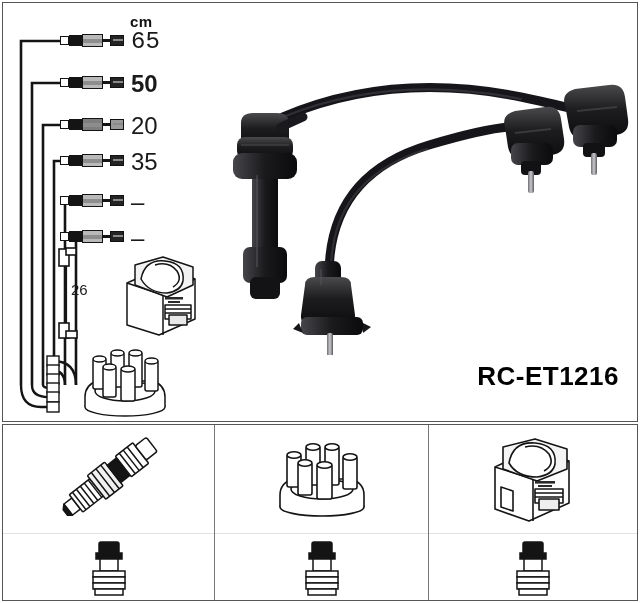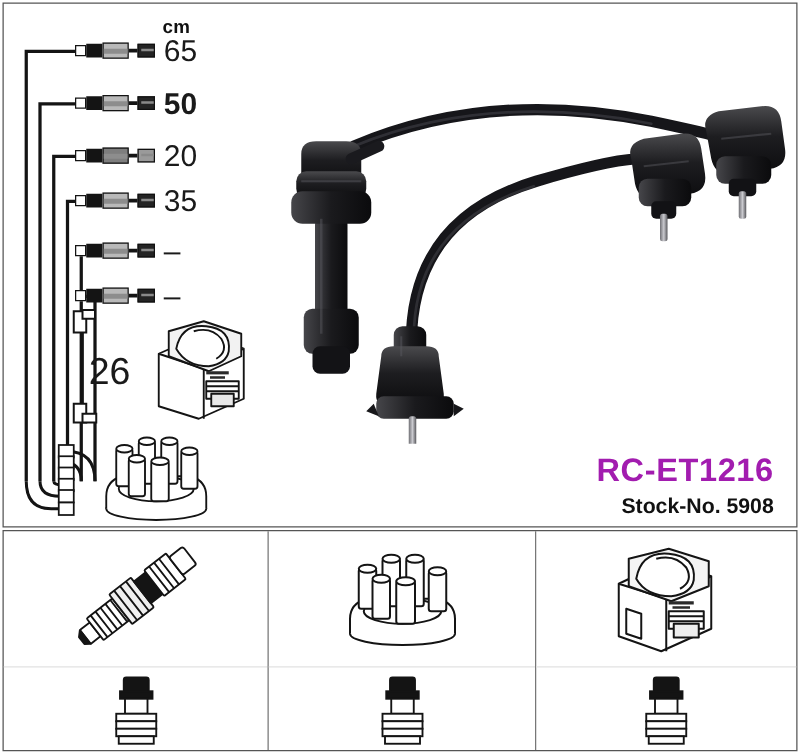--- a/index.html
+++ b/index.html
@@ -56,26 +56,26 @@
     background:#141414;}
   .conn .tip{position:absolute;left:50px;top:1px;width:14px;height:11px;
     background:#242424;border:1px solid #111;box-sizing:border-box;}
   .conn .tip:after{content:"";position:absolute;left:2px;top:3px;width:10px;
     height:2px;background:#8a8a8a;}
 
   .conn.alt .band{background:#7e7e7e;}
   .conn.alt .tip{background:#9a9a9a;}
 
   
-  .lbl26{position:absolute;left:68px;top:278px;font-size:30px;color:#1a1a1a;}
+  .lbl26{position:absolute;left:68px;top:278px;font-size:15px;color:#1a1a1a;}
 
   
   .pn{
     position:absolute;right:18px;top:358px;font-size:26px;font-weight:bold;
-    color:#a21caf;letter-spacing:.5px;text-align:right;white-space:nowrap;
+    color:#000000;letter-spacing:.5px;text-align:right;white-space:nowrap;
   }
   .stock{
     position:absolute;right:18px;top:392px;font-size:17px;font-weight:bold;
     color:#111;text-align:right;white-space:nowrap;
   }
   .photo{position:absolute;left:0;top:0;}
 </style>
 </head>
 <body>
 
@@ -159,21 +159,21 @@
     </div>
     <div class="conn" style="left:57px; top:227px;">
       <span class="sleeve"></span>
       <span class="blk"></span>
       <span class="band"></span>
       <span class="gap"></span>
       <span class="tip"></span>
     </div>
 
     <div class="cm-head">cm</div>
-    <div class="len" style="top:27px;">65</div>
+    <div class="len" style="top:27px;font-family:Liberation Mono, monospace;">65</div>
     <div class="len" style="top:69px;font-weight:bold;">50</div>
     <div class="len" style="top:111px;">20</div>
     <div class="len" style="top:147px;">35</div>
     <div class="len dash" style="top:187px;">–</div>
     <div class="len dash" style="top:223px;">–</div>
 
     <div class="lbl26">26</div>
 
     <svg class="photo" style="left:112px; top:250px;" width="92" height="86">
       <g fill="#ffffff" stroke="#141414" stroke-width="1.5" stroke-linejoin="round">
@@ -271,21 +271,20 @@
         <path d="M6 24 q0 -8 10 -8 h26 q10 0 10 8 l4 30 q1 10 -10 10 h-34 q-11 0 -10 -10 z" fill="url(#rub)"></path>
         <rect x="2" y="56" width="62" height="18" rx="6" fill="url(#rub2)"></rect>
         <path d="M0 62 l-6 6 l10 4 z" fill="#17171a"></path>
         <path d="M64 62 l8 4 l-8 6 z" fill="#17171a"></path>
         <rect x="28" y="72" width="6" height="24" rx="2" fill="url(#met)"></rect>
         <path d="M22 8 v16" stroke="#58585f" stroke-width="1.6" opacity=".5"></path>
       </g>
     </svg>
 
     <div class="pn">RC-ET1216</div>
-    <div class="stock">Stock-No. 5908</div>
   </div>
 
   <div class="icon-row">
 
     <div class="icon-cell c1">
       <div class="cell-top">
         <svg class="ctr" width="130" height="92">
           <g transform="rotate(-38 65 46)" fill="#ffffff" stroke="#141414" stroke-width="1.5" stroke-linejoin="round">
             <rect x="14" y="38" width="10" height="14" rx="1"></rect>
             <path d="M10 42 L14 38 L14 52 L10 49 Z" fill="#141414"></path>

